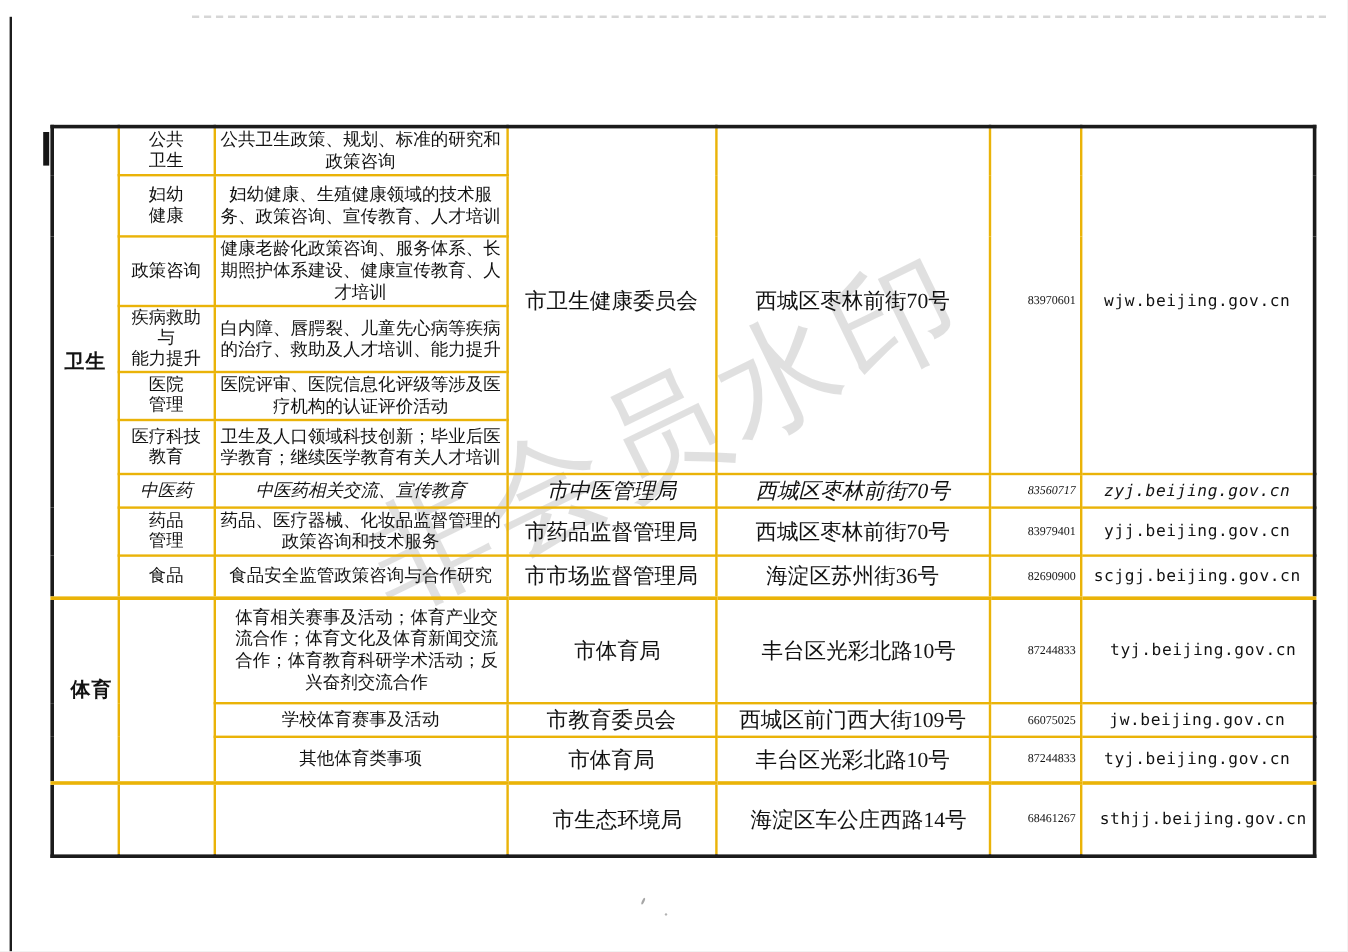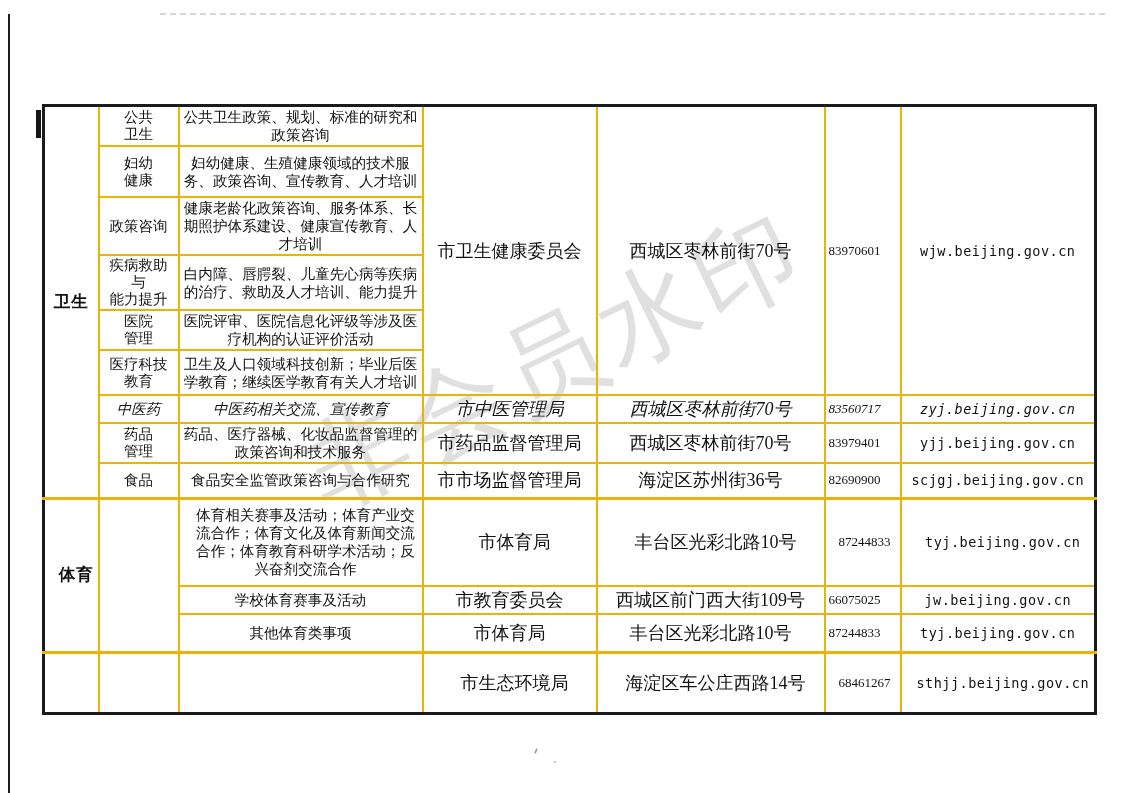--- a/index.html
+++ b/index.html
@@ -52,21 +52,21 @@
     padding:1px 0;
   }
   td.desc{
     text-align:center;font-size:14.6px;line-height:18px;
     padding:2px 3px 2px 5px;
   }
   td.dept,td.addr{
     text-align:center;font-size:18px;
   }
   td.phone{
-    text-align:left;font-size:13px;
+    text-align:right;font-size:10px;
     font-family:"Liberation Serif","DejaVu Serif",serif;
   }
   td.web{
     text-align:center;font-size:13.5px;letter-spacing:0.5px;
     font-family:"DejaVu Sans Mono","Liberation Mono",monospace;
   }
   
   tr.r1{height:39px;}  tr.r2{height:51px;}  tr.r3{height:54px;}
   tr.r4{height:40px;}  tr.r5{height:40px;}  tr.r6{height:45px;}
   tr.r7{height:28px;font-style:italic;}  tr.r8{height:38px;}  tr.r9{height:35px;margin-top:37px;}

